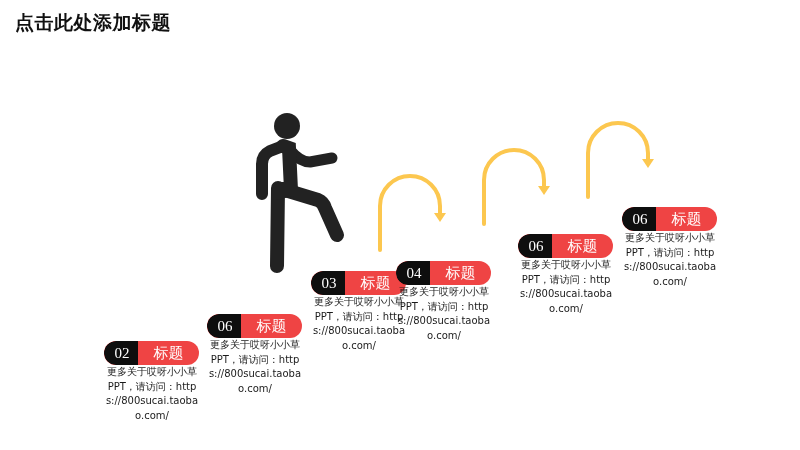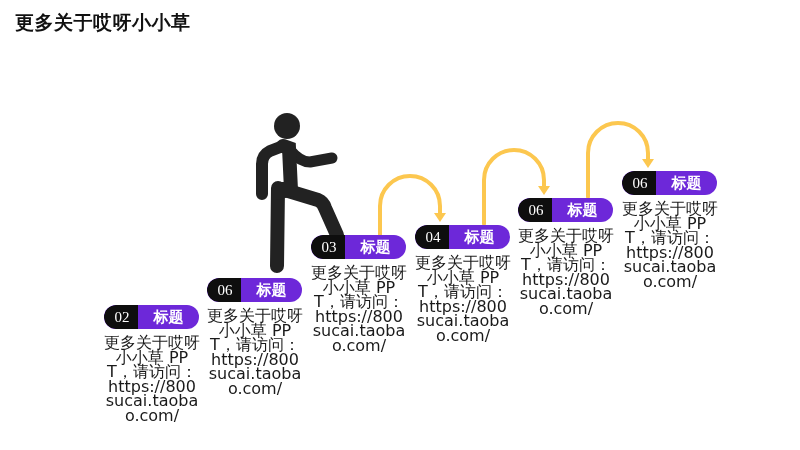--- a/index.html
+++ b/index.html
@@ -11,43 +11,43 @@
   .title {
     position: absolute; left: 15px; top: 10px;
     font-size: 19px; font-weight: bold; color: #111111;
     font-family: "DejaVu Sans", sans-serif; letter-spacing: 0.5px;
   }
   .figure { position: absolute; left: 0; top: 0; }
   .arrows { position: absolute; left: 0; top: 0; }
   .step { position: absolute; width: 96px; }
   .pill {
     position: relative; height: 24px; width: 95px; border-radius: 12px;
-    background: #6d28d9; overflow: hidden; display: flex;
+    background: #ef4444; overflow: hidden; display: flex; margin-top: 36px;
   }
   .pill .num {
     width: 32px; height: 24px; background: #0e0e0e; color: #ffffff;
     border-radius: 12px 0 0 12px;
     font-family: "Liberation Serif", serif; font-size: 15px;
     line-height: 24px; text-align: center; padding-left: 2px;
   }
   .pill .label {
-    flex: 1; color: #ffffff; font-weight: bold; font-size: 15px;
+    flex: 1; color: #ffffff; font-weight: normal; font-size: 15px;
     line-height: 24px; text-align: center;
     font-family: "DejaVu Sans", sans-serif;
   }
   .desc {
-    margin-top: 7px; width: 96px; text-align: center;
-    font-size: 16px; line-height: 14.5px; color: #1a1a1a;
+    width: 96px; text-align: center;
+    font-size: 10px; line-height: 14.5px; color: #1a1a1a;
     font-family: "DejaVu Sans", sans-serif; word-break: break-all;
   }
 </style>
 </head>
 <body>
 
-<div class="title">更多关于哎呀小小草</div>
+<div class="title">点击此处添加标题</div>
 
 <svg class="figure" width="800" height="450" viewBox="0 0 800 450">
   <circle cx="287" cy="126" r="13" fill="#222222"></circle>
 
   <path d="M283 146 L270 151 Q262 155 262 164 L262 194" stroke="#222222" stroke-width="12" stroke-linecap="round" stroke-linejoin="round" fill="none"></path>
 
   <path d="M290 150 Q300 162 310 162 L332 158" stroke="#222222" stroke-width="11" stroke-linecap="round" stroke-linejoin="round" fill="none"></path>
 
   <path d="M283 146 L289 148 L291 190" stroke="#222222" stroke-width="14" stroke-linecap="round" fill="none"></path>
 
@@ -87,21 +87,21 @@
 </div>
 
 <div class="step" style="left:311px; top:235px;">
   <div class="pill">
     <span class="num">03</span>
     <span class="label">标题</span>
   </div>
   <div class="desc">更多关于哎呀小小草 PPT，请访问：https://800sucai.taobao.com/</div>
 </div>
 
-<div class="step" style="left:415px; top:225px;">
+<div class="step" style="left:396px; top:225px;">
   <div class="pill">
     <span class="num">04</span>
     <span class="label">标题</span>
   </div>
   <div class="desc">更多关于哎呀小小草 PPT，请访问：https://800sucai.taobao.com/</div>
 </div>
 
 <div class="step" style="left:518px; top:198px;">
   <div class="pill">
     <span class="num">06</span>

